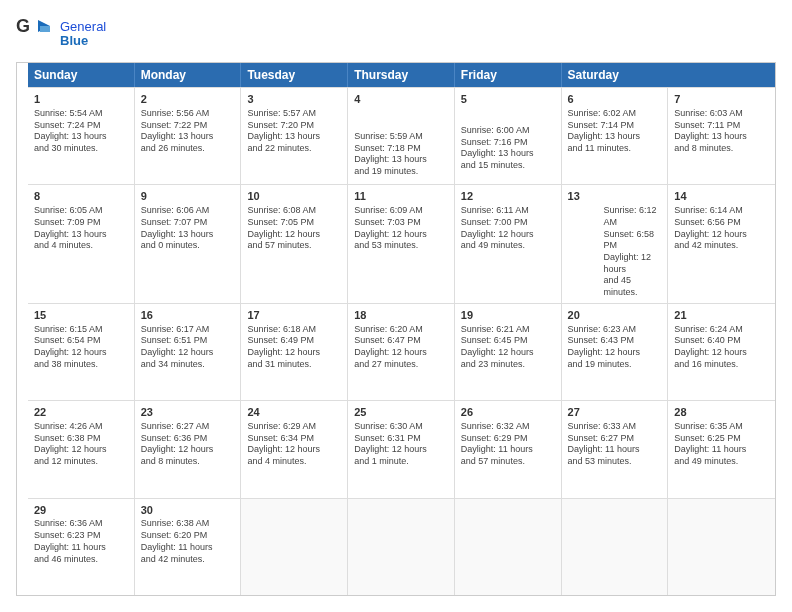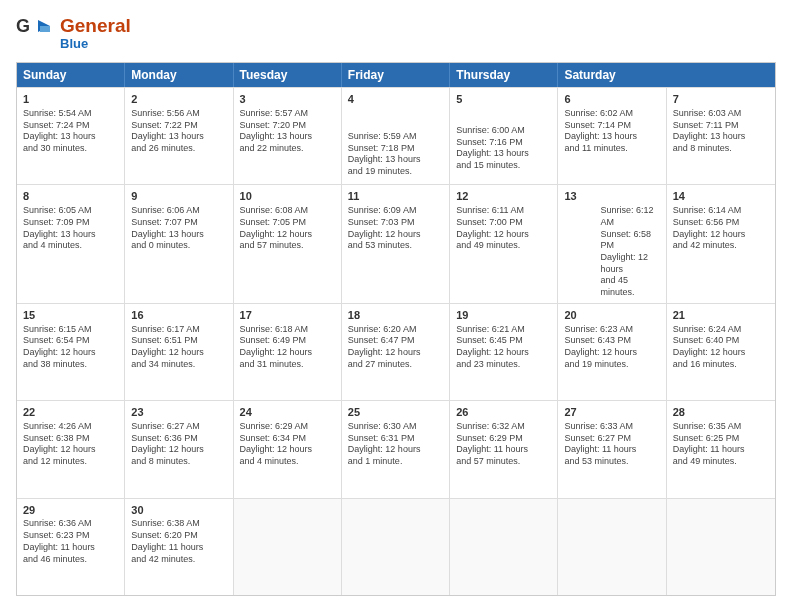--- a/index.html
+++ b/index.html
@@ -38,20 +38,21 @@
     }
     .subtitle {
       font-size: 15px;
       color: #555;
     }
     .calendar {
       flex: 1;
       display: flex;
       flex-direction: column;
       border: 1px solid #ccc;
+      padding-left: 11px;
     }
     .cal-header {
       display: grid;
       grid-template-columns: repeat(7, 1fr);
       background: #2b6cb0;
     }
     .cal-header-cell {
       color: white;
       font-size: 12px;
       font-weight: bold;
@@ -99,37 +100,37 @@
 
 <div class="page">
   <div class="header">
     <div class="logo">
         <svg width="40" height="36" viewBox="0 0 40 36">
           <text x="0" y="16" font-size="18" font-weight="bold" fill="#333" font-family="Arial">G</text>
           <polygon points="22,4 34,10 22,16" fill="#1a6bba"></polygon>
           <polygon points="24,10 34,10 34,16 24,16" fill="#5ba3d9"></polygon>
         </svg>
         <div>
-          <div style="font-size:19px;font-weight:bold;color:#c2410c;line-height:1.1;">General</div>
+          <div style="font-size:13px;font-weight:normal;color:#1d4ed8;line-height:1.1;">General</div>
           <div style="font-size:13px;font-weight:bold;color:#1a6bba;line-height:1.1;">Blue</div>
         </div>
       </div>
     <div class="title-block">
       <div class="month-title"></div>
       <div class="subtitle"></div>
     </div>
   </div>
 
   <div class="calendar">
     <div class="cal-header">
     <div class="cal-header-cell">Sunday</div>
         <div class="cal-header-cell">Monday</div>
         <div class="cal-header-cell">Tuesday</div>
+        <div class="cal-header-cell">Thursday</div>
         <div class="cal-header-cell">Friday</div>
-        <div class="cal-header-cell">Thursday</div>
         <div class="cal-header-cell">Saturday</div>
       </div>
     <div class="cal-body">
     <div class="cal-row">
           <div class="cal-cell">
             <span class="day-num">1</span>
             <div class="day-info" style="white-space: pre-line;">Sunrise: 5:54 AM
 Sunset: 7:24 PM
 Daylight: 13 hours
 and 30 minutes.</div>

